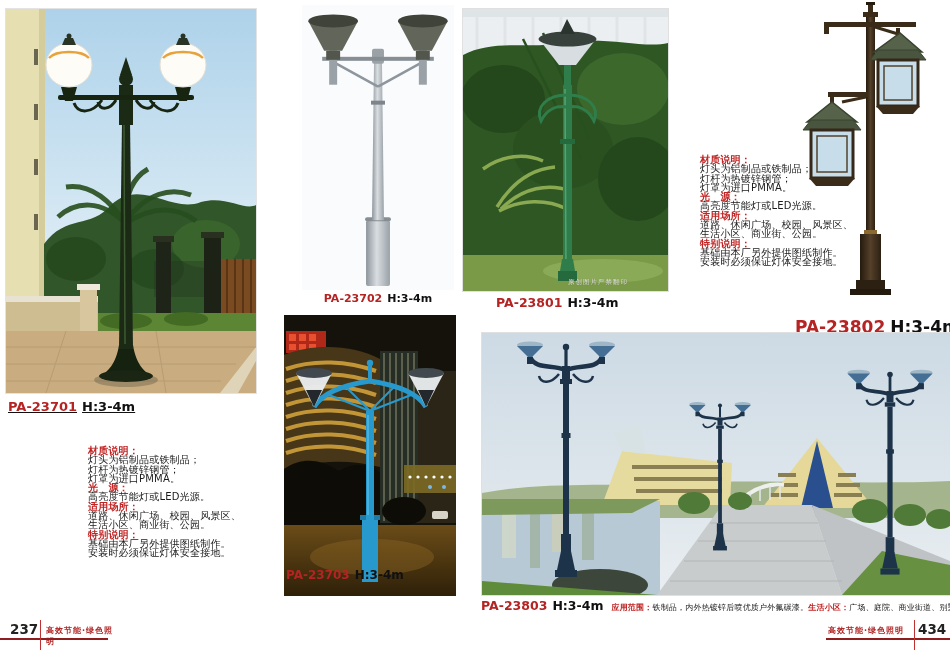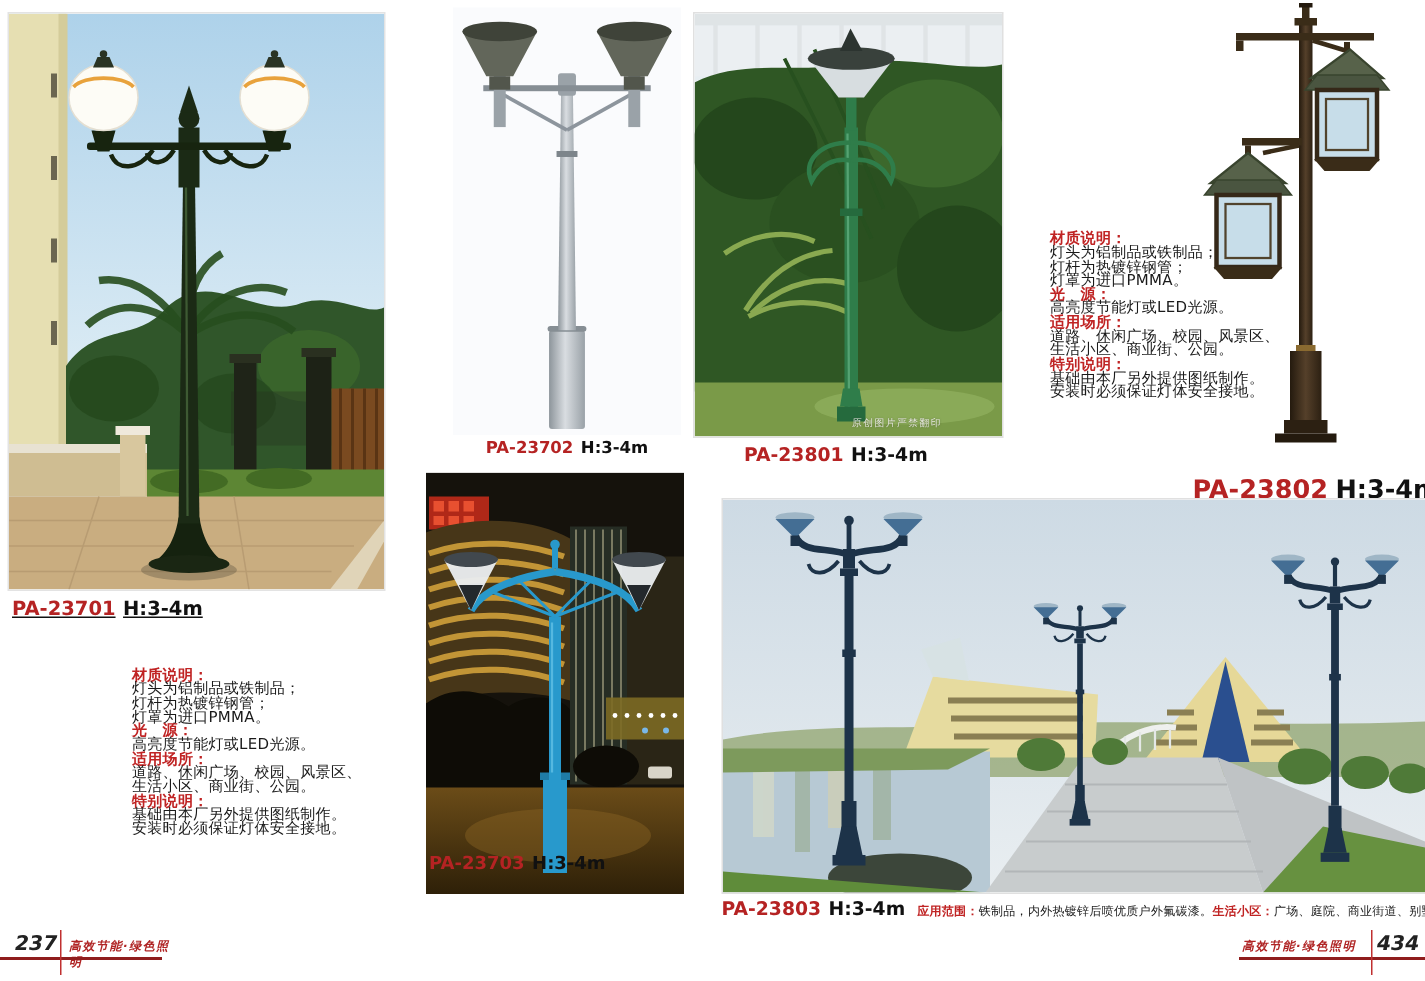--- a/index.html
+++ b/index.html
@@ -1,18 +1,18 @@
 <!DOCTYPE html>
 <html><head>
 <meta charset="utf-8">
 <style>
   html,body{margin:0;padding:0;}
   body{width:950px;height:654px;background:#ffffff;position:relative;overflow:hidden;
        font-family:"DejaVu Sans","Liberation Sans",sans-serif;}
-  .abs{position:absolute;font-style:italic;}
+  .abs{position:absolute;}
   .photo{position:absolute;overflow:hidden;}
   .photo svg{display:block;width:100%;height:100%;}
   .plabel{position:absolute;font-size:12.5px;font-weight:bold;color:#111;white-space:nowrap;}
   .plabel .code{color:#b52323;margin-right:5px;}
   .spec{position:absolute;font-size:10px;line-height:9.3px;color:#1a1a1a;letter-spacing:.2px;}
   .spec .t{color:#c02424;font-weight:bold;}
   .techline{font-size:8px;font-weight:normal;color:#1a1a1a;margin-left:8px;letter-spacing:.2px;}
   .techline .t{color:#c02424;font-weight:bold;}
   .footer{position:absolute;top:620px;height:30px;}
   .pgnum{font-size:13.5px;font-weight:bold;color:#222;}

